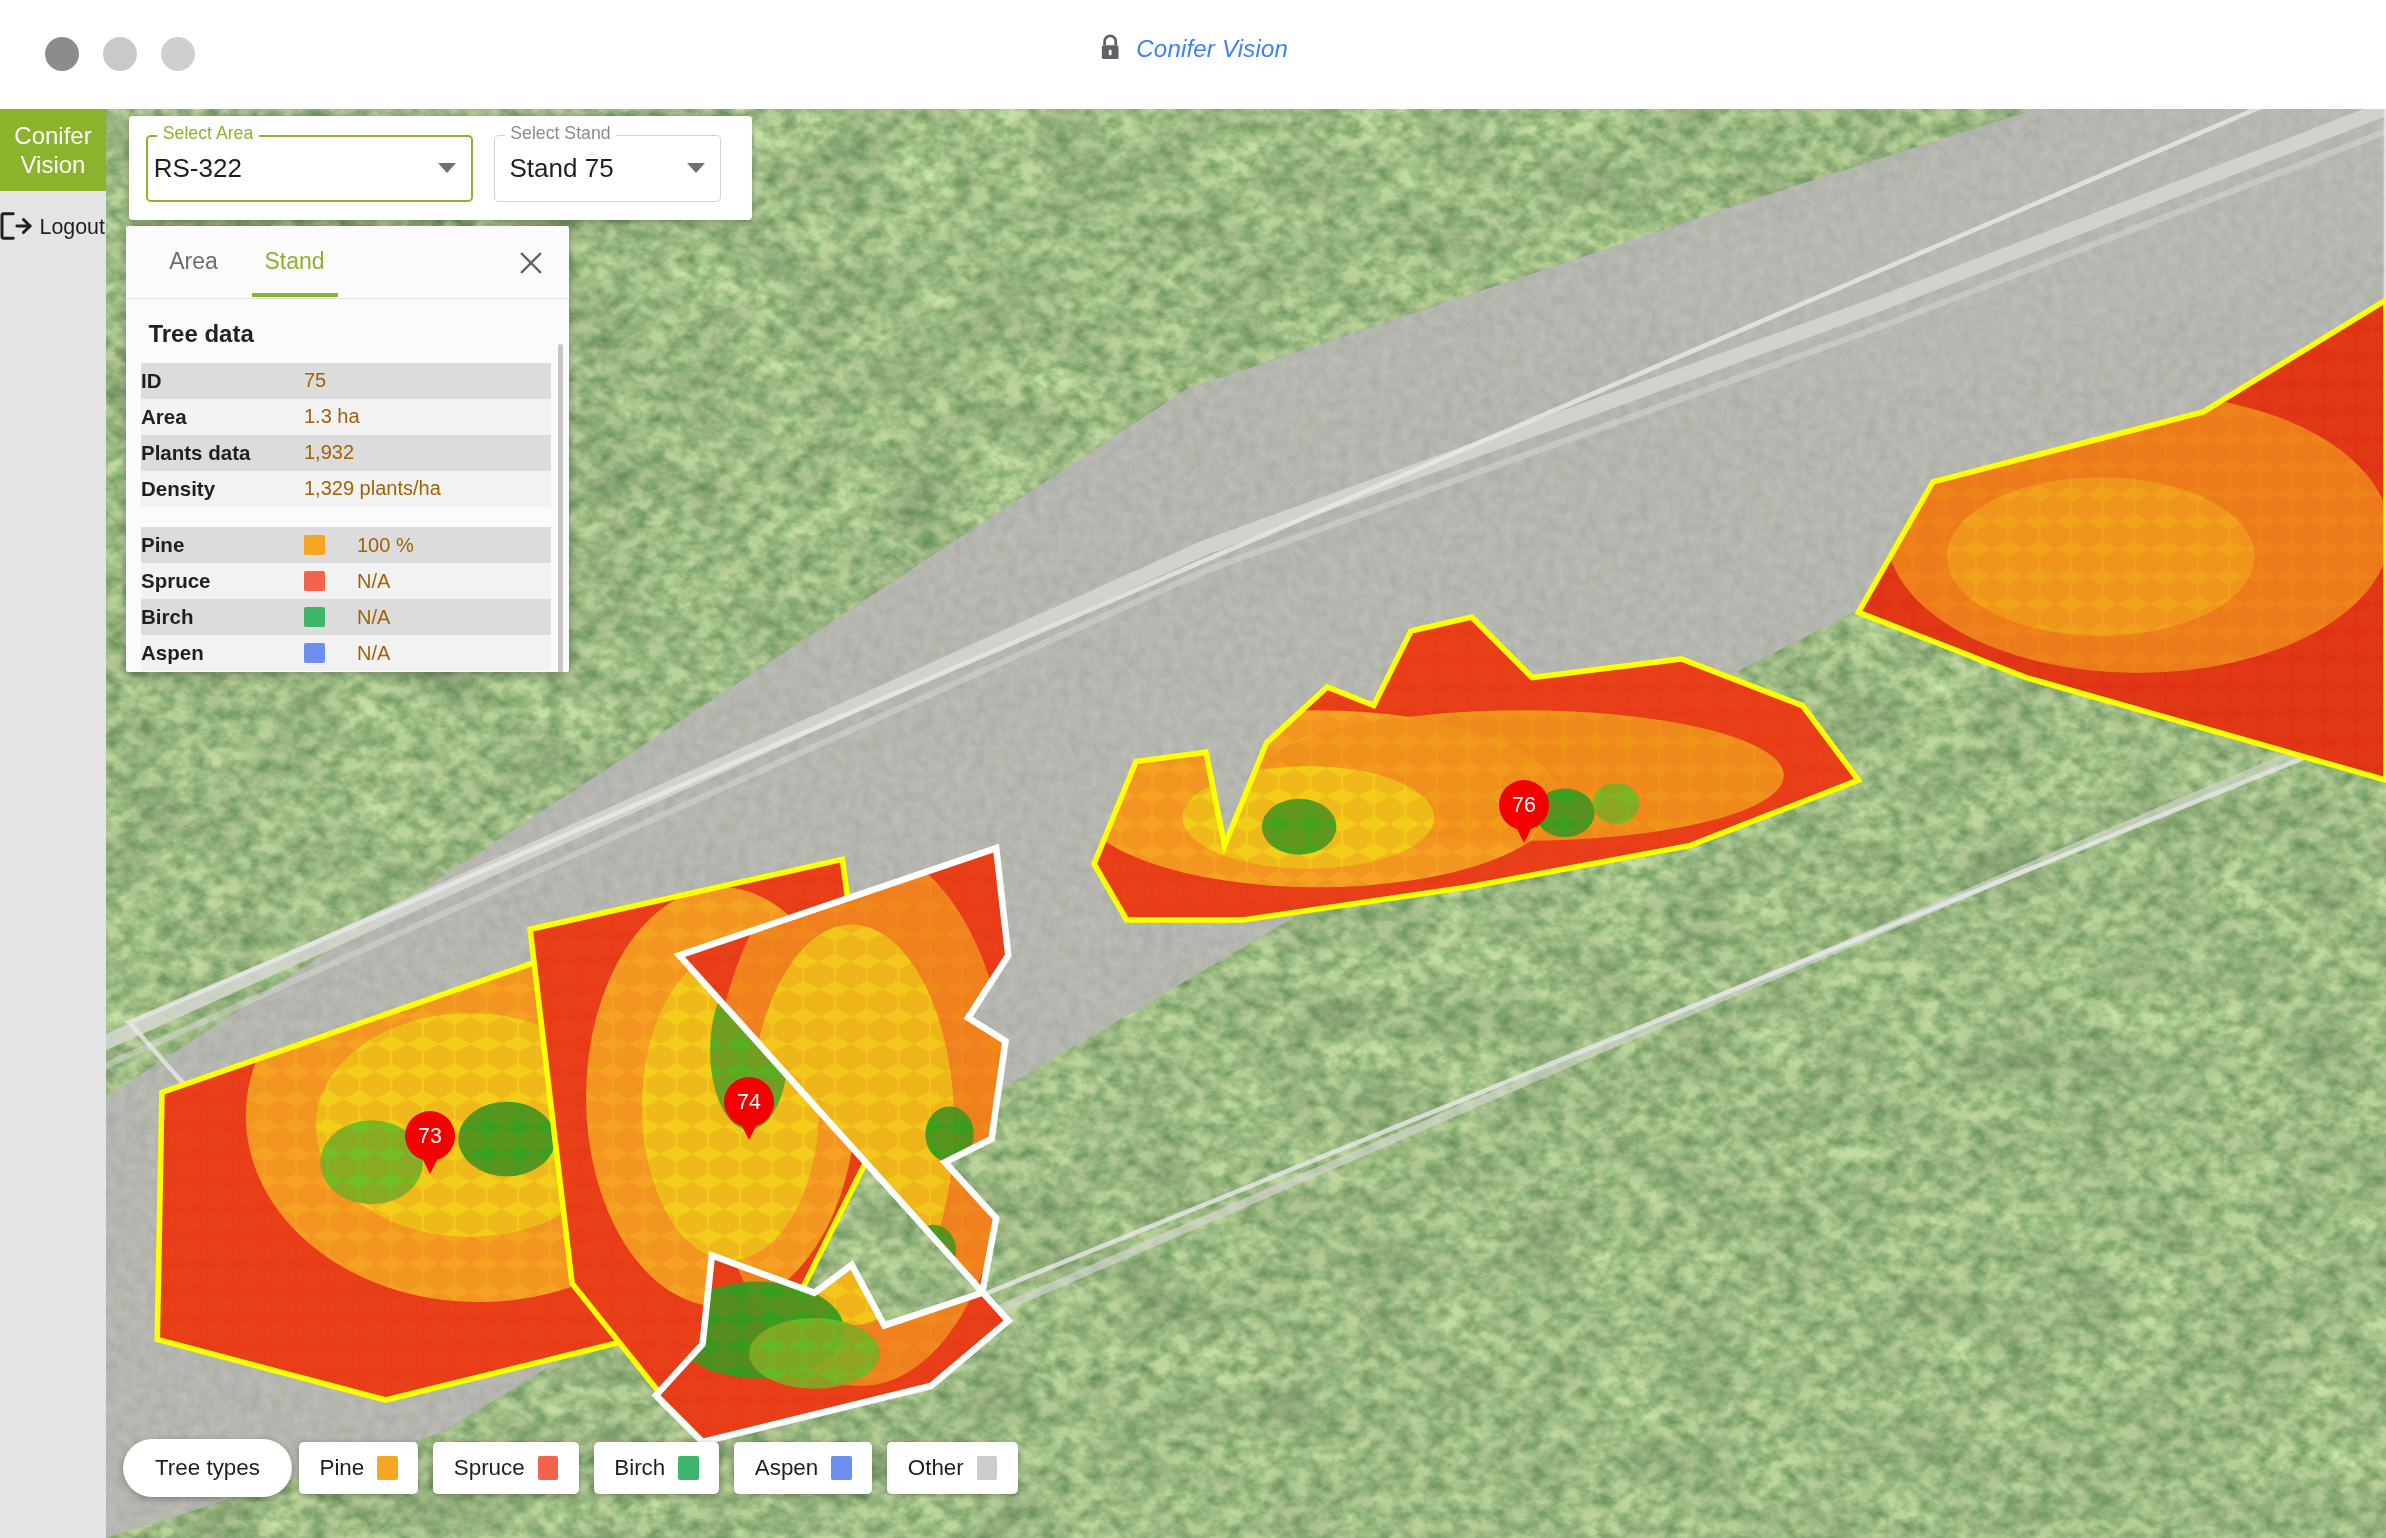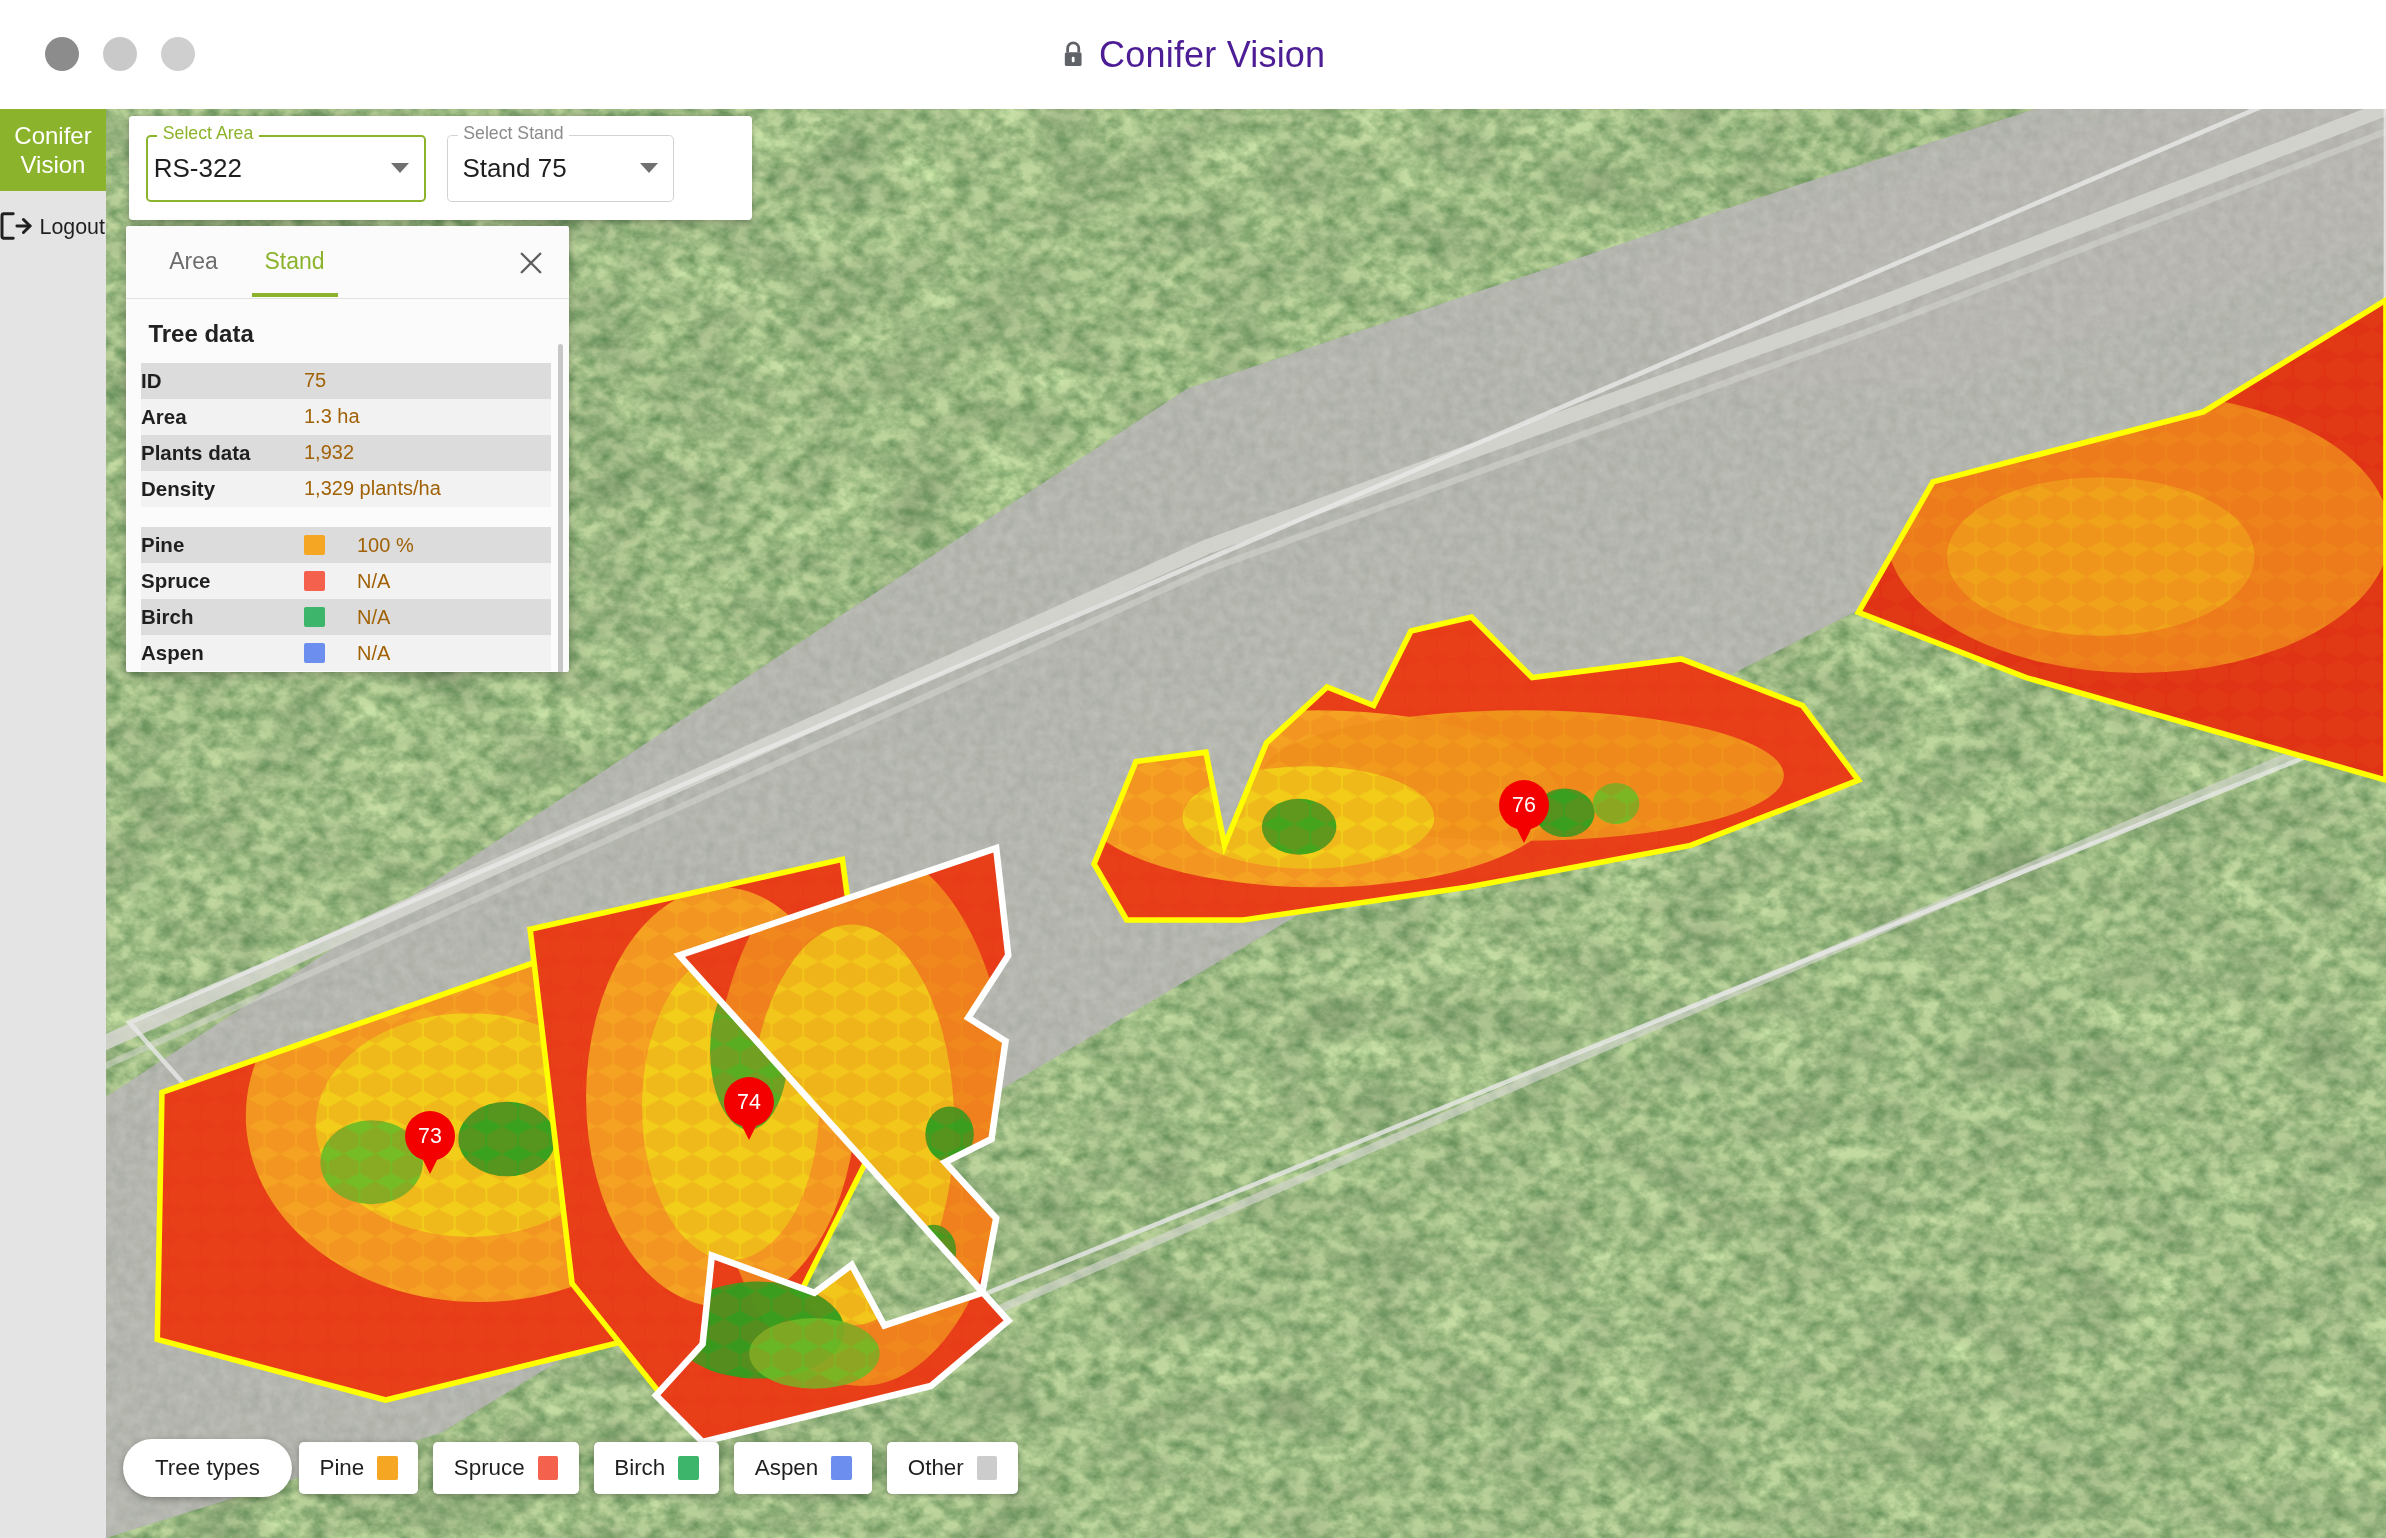--- a/index.html
+++ b/index.html
@@ -23,21 +23,21 @@
   .tl-1 { background: #8c8c8c; }
   .tl-2 { background: #c9c9c9; }
   .tl-3 { background: #cfcfcf; }
 
   .chrome-title {
     position: absolute; left: 0; top: 34px; width: 2387px;
     display: flex; align-items: center; justify-content: center; gap: 15px;
   }
   .chrome-title .lock-ico { display: block; }
   .chrome-title .title-text {
-    font-size: 36px; color: #4c1d95; letter-spacing: 0.2px;
+    font-size: 24px; color: #3b82f6; letter-spacing: 0.2px; font-style: italic;
   }
 
   
   #sidebar {
     position: absolute; left: 0; top: 109px; width: 106px; height: 1429px;
     background: #e4e4e4;
   }
   #brand {
     width: 106px; height: 82px; background: #8cb32c;
     color: #ffffff; font-size: 24px; line-height: 29px;
@@ -82,21 +82,21 @@
   .select-field .fs-value {
     font-size: 26px; color: #1f1f1f; white-space: nowrap;
     overflow: hidden; flex: 1;
   }
   .select-field.focused .fs-value { margin-left: -9.3px; }
   .caret {
     width: 0; height: 0; margin-left: 9.3px;
     border-left: 9.3px solid transparent; border-right: 9.3px solid transparent;
     border-top: 10.3px solid #707070;
   }
-  #select-area-field { width: 280px; }
+  #select-area-field { width: 327px; }
   #select-stand-field { width: 227px; }
 
   
   #info-panel {
     position: absolute; left: 126px; top: 226px;
     width: 443px; height: 446px; background: #fbfbfb;
     border-radius: 2px; box-shadow: 0 1.9px 9.3px rgba(0,0,0,.3);
     display: flex; flex-direction: column;
   }
   #panel-tabs {

